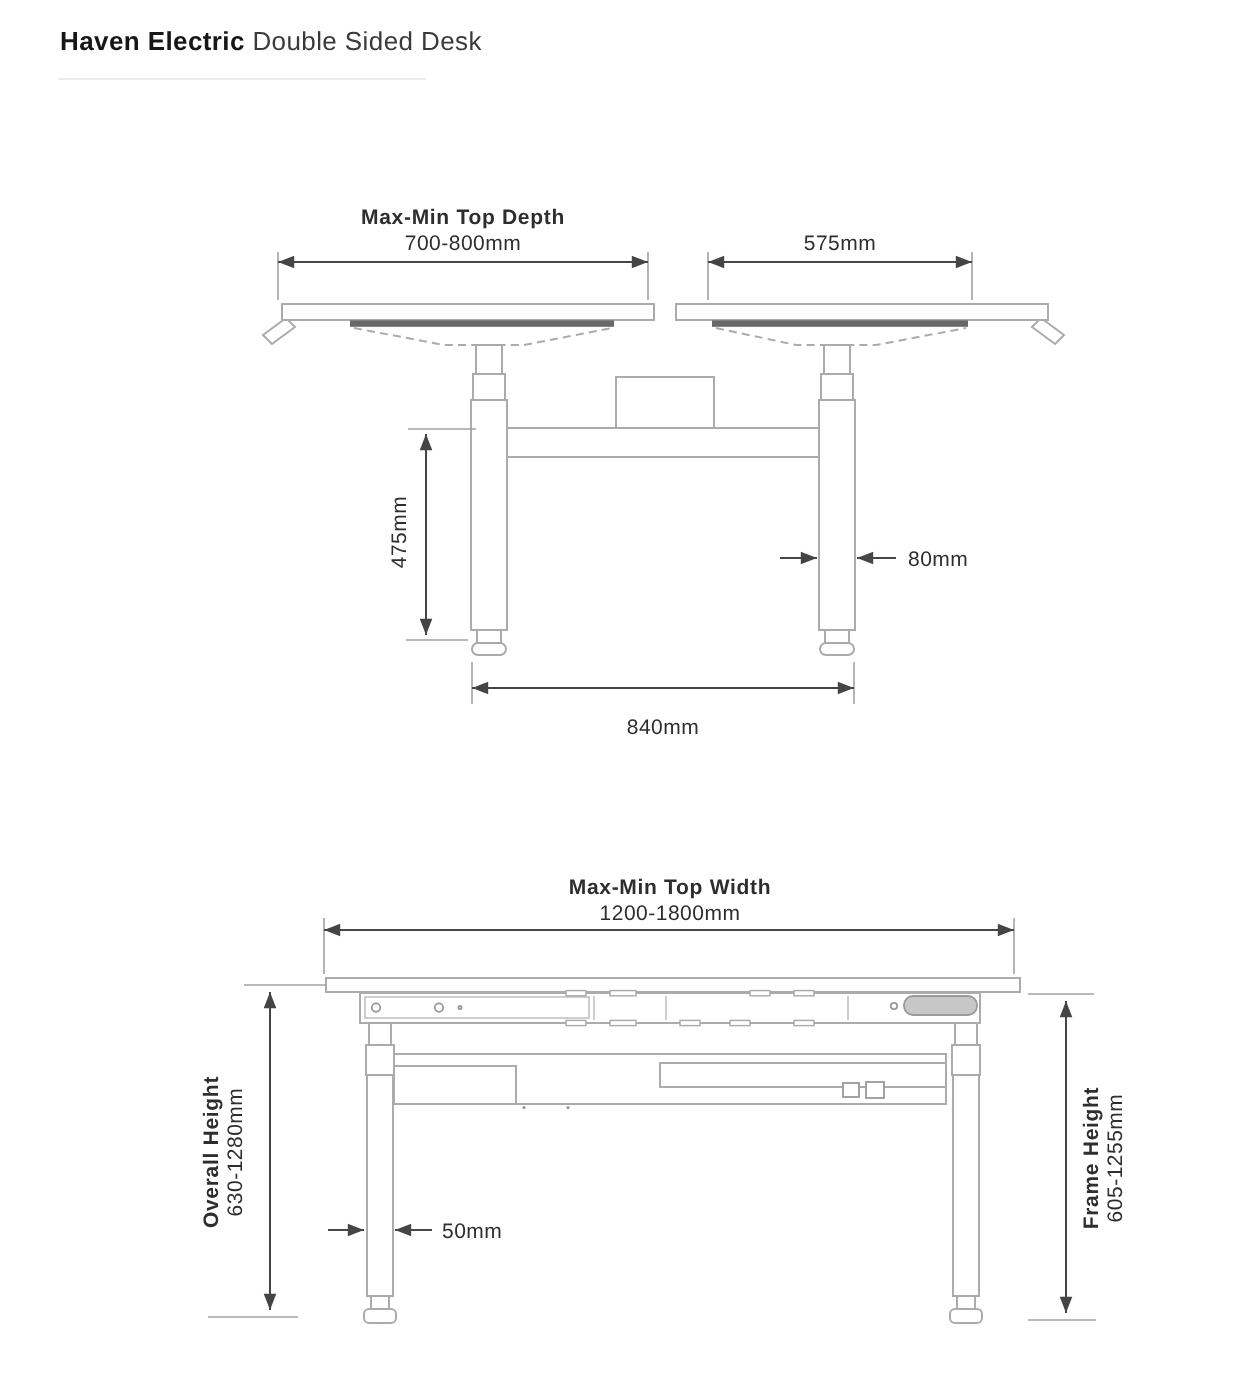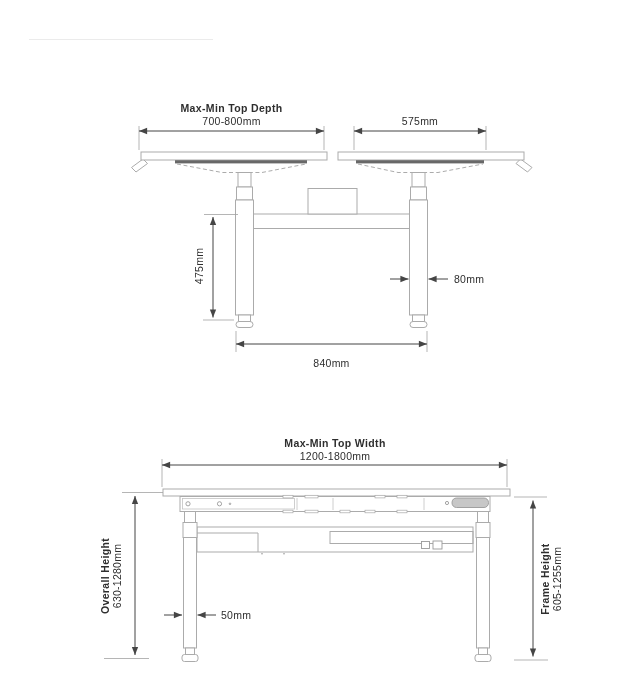--- a/index.html
+++ b/index.html
@@ -21,20 +21,21 @@
   .sq{fill:#fff;stroke:#9a9a9a;stroke-width:.9;}
   .pill{fill:var(--fill,#c7c7c7);stroke:#9a9a9a;stroke-width:.9;}
   text{font-family:"Liberation Sans",sans-serif;font-size:10.5px;fill:var(--text,#2e2e2e);letter-spacing:.25px;}
   .tb{font-weight:700;letter-spacing:.35px;}
 </style>
 </head>
 <body>
 
 <div id="page">
 
+  <div class="page-title"><span class="b">Haven Electric</span><span> Double Sided Desk</span></div>
   <div class="divider"></div>
 
   <svg width="617" height="700" viewBox="0 0 617 700">
     <defs>
       <marker id="ah" viewBox="0 0 10 8" refX="9.5" refY="4" markerWidth="9" markerHeight="7.2" orient="auto-start-reverse">
         <path d="M0.5,0.5 L9.5,4 L0.5,7.5 Z" fill="#454545"></path>
       </marker>
     </defs>
 
     <g>

